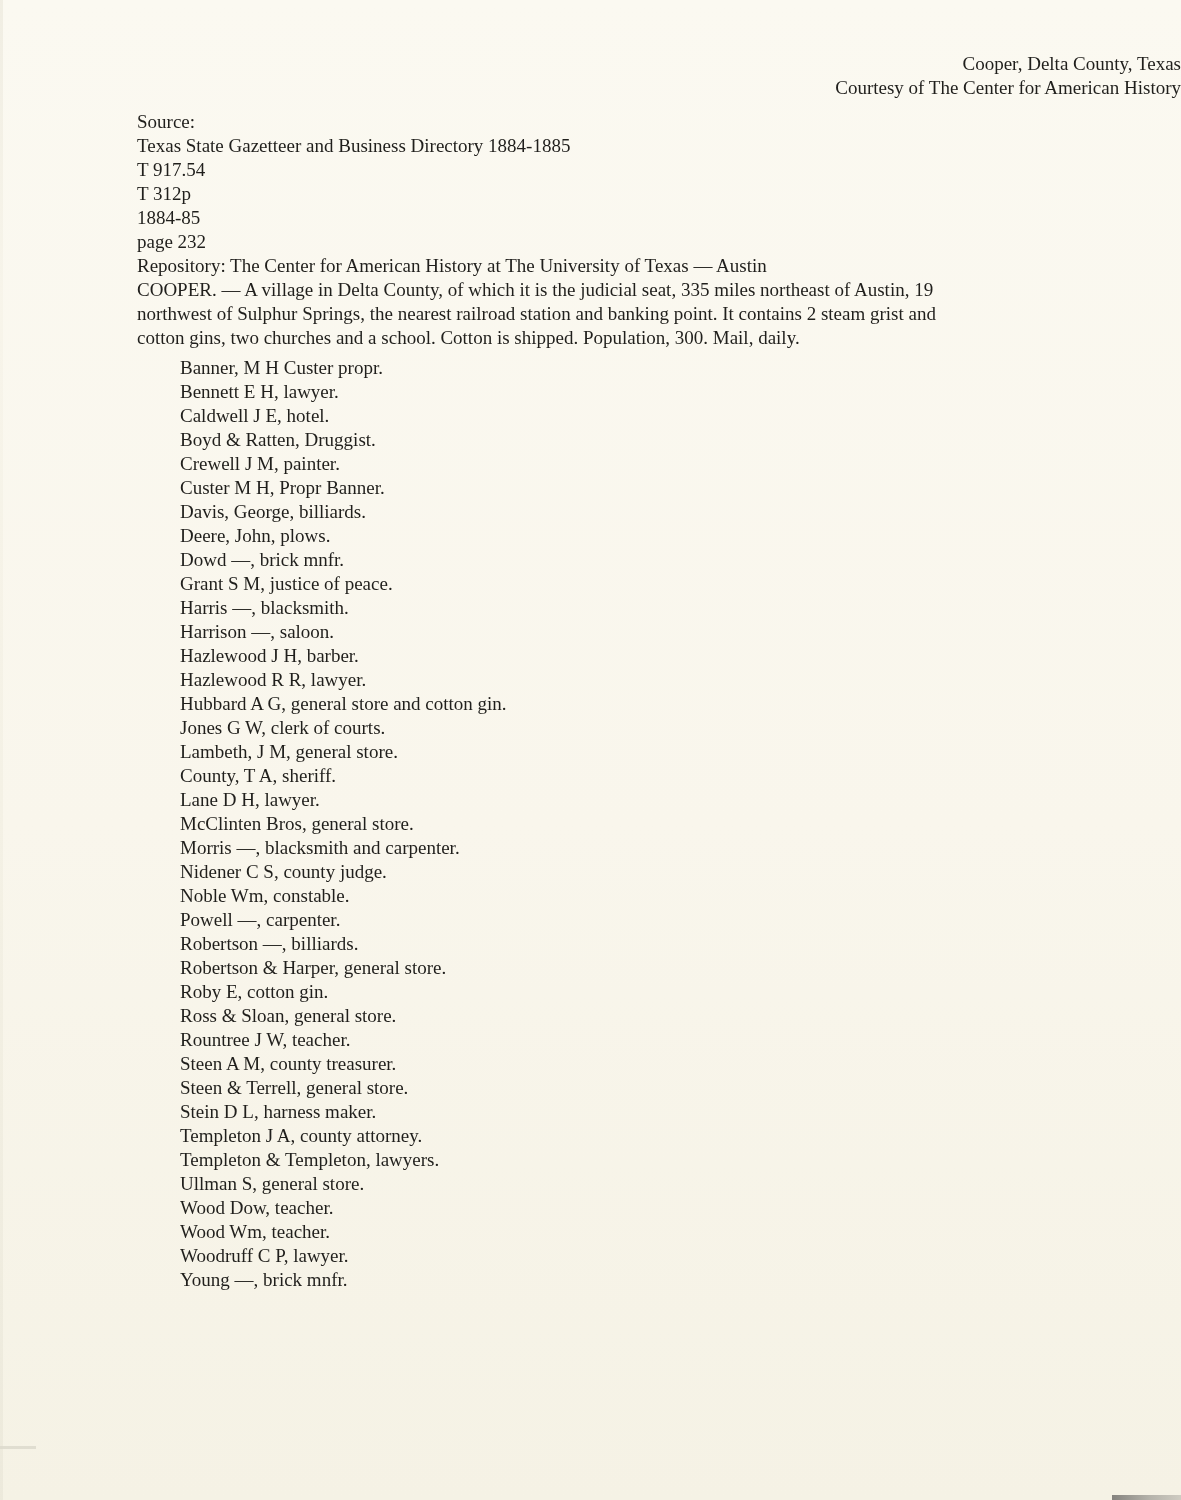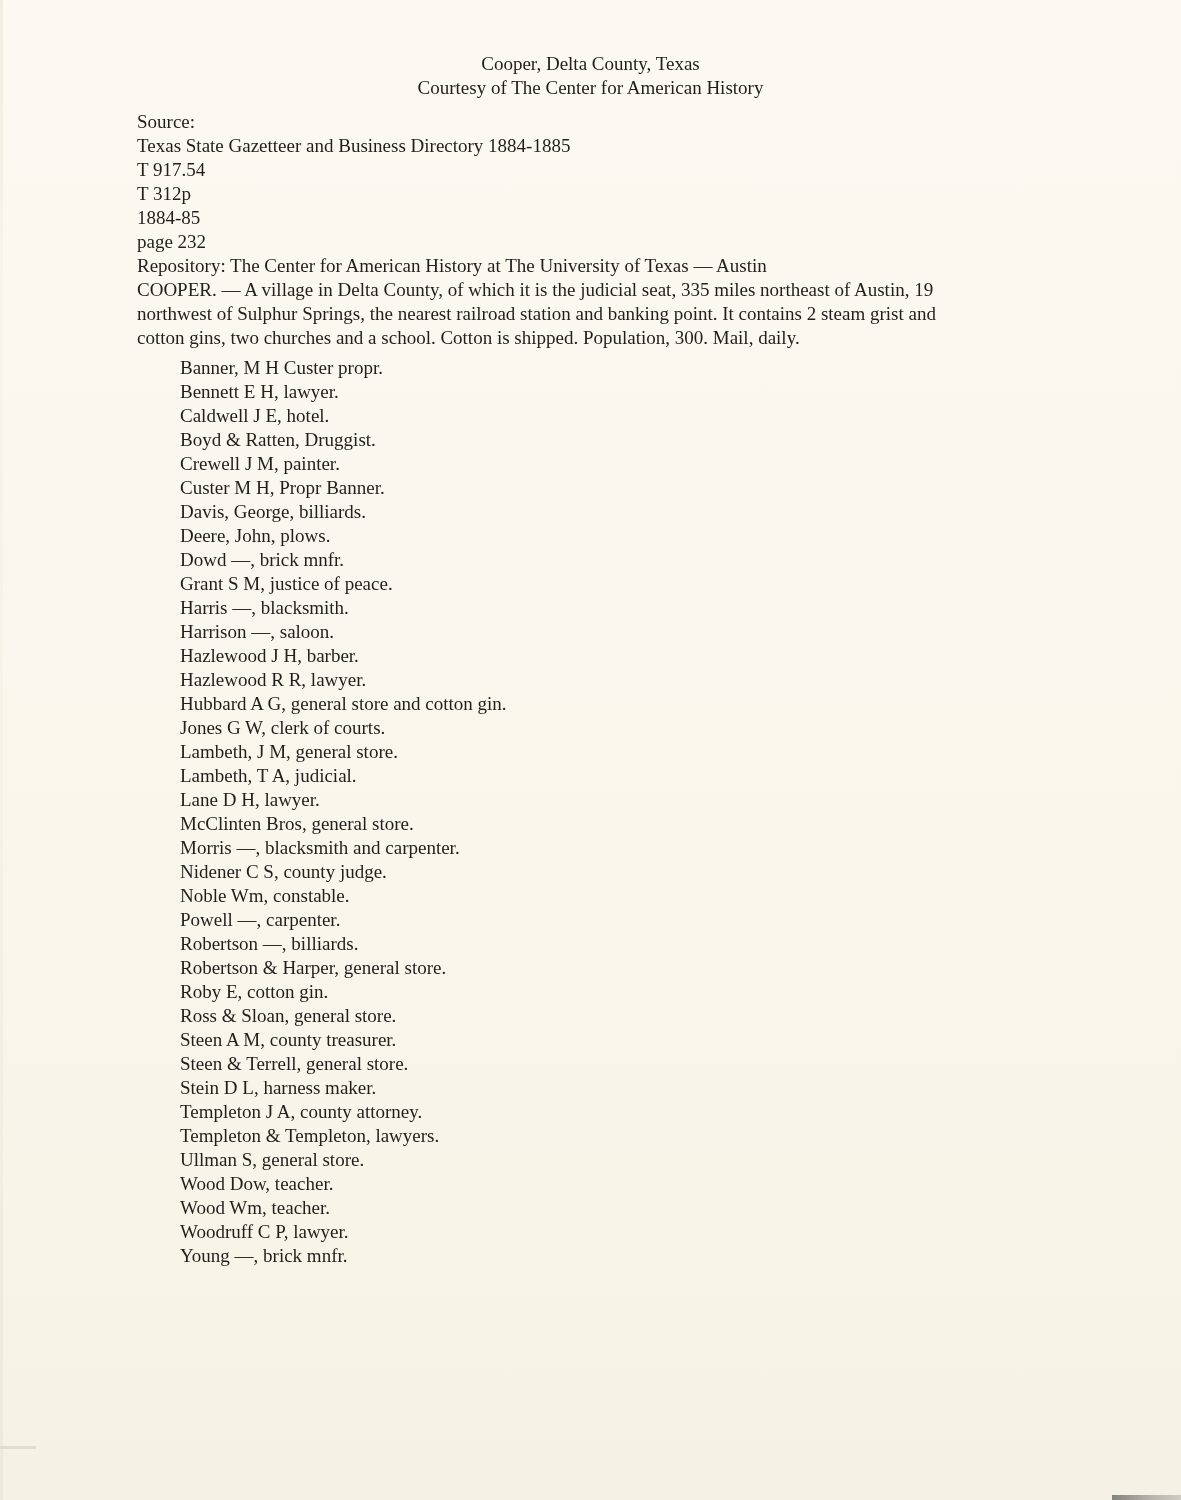--- a/index.html
+++ b/index.html
@@ -19,21 +19,21 @@
     line-height: 24px;
     -webkit-font-smoothing: antialiased;
   }
   .titles {
     position: absolute;
     top: 52px;
     left: 0;
     width: 100%;
     text-align: center;
   }
-  .titles .line { white-space: nowrap; }
+  .titles .line { white-space: nowrap; text-align: right; }
   .meta {
     position: absolute;
     top: 110px;
     left: 137px;
     right: 60px;
   }
   .meta .line { white-space: nowrap; }
   .listings {
     position: absolute;
     top: 356px;
@@ -110,31 +110,32 @@
       <div class="line">Deere, John, plows.</div>
       <div class="line">Dowd —, brick mnfr.</div>
       <div class="line">Grant S M, justice of peace.</div>
       <div class="line">Harris —, blacksmith.</div>
       <div class="line">Harrison —, saloon.</div>
       <div class="line">Hazlewood J H, barber.</div>
       <div class="line">Hazlewood R R, lawyer.</div>
       <div class="line">Hubbard A G, general store and cotton gin.</div>
       <div class="line">Jones G W, clerk of courts.</div>
       <div class="line">Lambeth, J M, general store.</div>
-      <div class="line">Lambeth, T A, judicial.</div>
+      <div class="line">County, T A, sheriff.</div>
       <div class="line">Lane D H, lawyer.</div>
       <div class="line">McClinten Bros, general store.</div>
       <div class="line">Morris —, blacksmith and carpenter.</div>
       <div class="line">Nidener C S, county judge.</div>
       <div class="line">Noble Wm, constable.</div>
       <div class="line">Powell —, carpenter.</div>
       <div class="line">Robertson —, billiards.</div>
       <div class="line">Robertson &amp; Harper, general store.</div>
       <div class="line">Roby E, cotton gin.</div>
       <div class="line">Ross &amp; Sloan, general store.</div>
+      <div class="line">Rountree J W, teacher.</div>
       <div class="line">Steen A M, county treasurer.</div>
       <div class="line">Steen &amp; Terrell, general store.</div>
       <div class="line">Stein D L, harness maker.</div>
       <div class="line">Templeton J A, county attorney.</div>
       <div class="line">Templeton &amp; Templeton, lawyers.</div>
       <div class="line">Ullman S, general store.</div>
       <div class="line">Wood Dow, teacher.</div>
       <div class="line">Wood Wm, teacher.</div>
       <div class="line">Woodruff C P, lawyer.</div>
       <div class="line">Young —, brick mnfr.</div>

